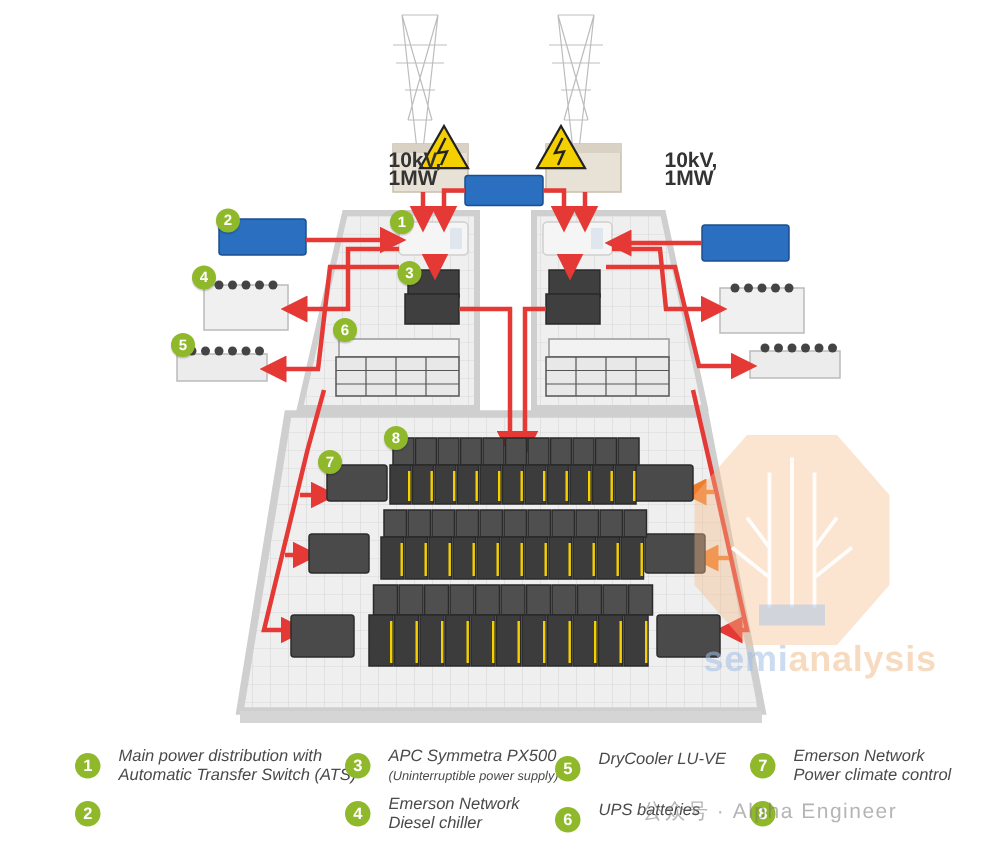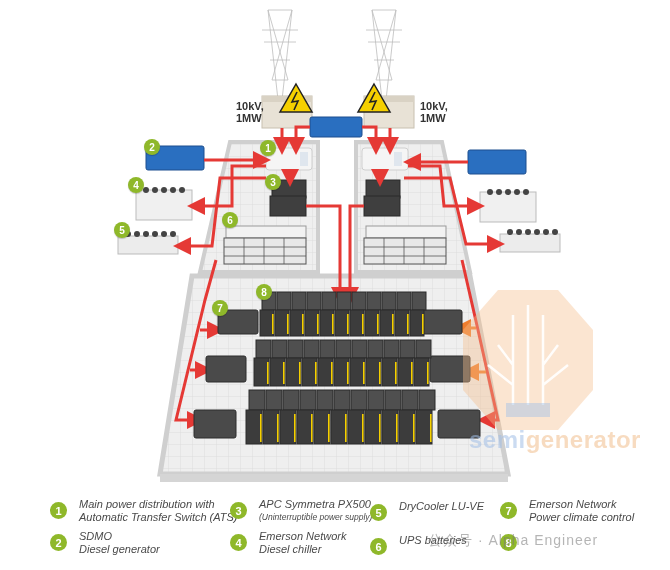--- a/index.html
+++ b/index.html
@@ -3,21 +3,21 @@
 <meta charset="utf-8">
 <style>
   html, body { margin:0; padding:0; background:#ffffff; }
   body { width:670px; height:570px; position:relative; overflow:hidden; font-family:"Liberation Sans", sans-serif; }
   #diagram { position:absolute; left:0; top:0; width:670px; height:500px; }
   .legend { position:absolute; left:0; top:490px; width:670px; height:80px; }
   .lg-item { position:absolute; display:flex; align-items:flex-start; }
   .lg-badge { width:17px; height:17px; border-radius:50%; background:#8fb82a; color:#fff; font-size:11px; font-weight:bold; display:flex; align-items:center; justify-content:center; margin-right:12px; margin-top:4px; flex-shrink:0; }
   .lg-text { font-size:11px; line-height:13px; color:#4a4a4a;font-style:italic; }
   .lg-text .sub { font-size:8.5px; display:block; }
-  .label-kv { position:absolute; font-size:11px; line-height:12px; color:#333; font-weight:600; }
+  .label-kv { position:absolute; font-size:14px; line-height:12px; color:#333; font-weight:600;margin-left:23px; }
   .badge { position:absolute; width:16px; height:16px; border-radius:50%; background:#8fb82a; color:#fff; font-size:10px; font-weight:bold; display:flex; align-items:center; justify-content:center; box-shadow:0 1px 1px rgba(0,0,0,0.2); }
   .wm-text { position:absolute; left:445px; top:426px; font-size:24px; font-weight:bold; letter-spacing:0.5px; color:rgba(240,190,140,0.55); }
   .wm-text span.blue { color:rgba(160,190,230,0.55);margin-left:24px; }
   .wx { position:absolute; left:428px; top:532px; font-size:14px; color:rgba(120,120,120,0.55); letter-spacing:1px; }
 </style>
 </head>
 <body>
 
 <svg id="diagram" viewBox="0 0 670 500" xmlns="http://www.w3.org/2000/svg">
   <defs>
@@ -307,31 +307,30 @@
 <div class="badge" style="left:256px; top:284px;">8</div>
 
 <svg style="position:absolute; left:458px; top:285px; width:140px; height:150px;" viewBox="0 0 140 150">
   <path d="M40 5 L100 5 L135 45 L135 105 L100 145 L40 145 L5 105 L5 45 Z" fill="rgba(245,190,140,0.40)"></path>
   <g stroke="rgba(255,255,255,0.9)" stroke-width="2.5" fill="none">
     <path d="M70 20 L70 120 M55 30 L55 120 M85 30 L85 120 M40 60 L55 80 M100 60 L85 80 M30 80 L55 100 M110 80 L85 100"></path>
   </g>
   <rect x="48" y="118" width="44" height="14" fill="rgba(160,190,230,0.45)"></rect>
 </svg>
 <div class="wm-text">
-  <span class="blue">semi</span><span>generator</span>
+  <span class="blue">semi</span><span>analysis</span>
 </div>
 
 <div class="legend">
   <div class="lg-item" style="left:50px; top:8px;">
     <div class="lg-badge">1</div>
     <div class="lg-text"><span>Main power distribution with</span><br><span>Automatic Transfer Switch (ATS)</span></div>
   </div>
   <div class="lg-item" style="left:50px; top:40px;">
     <div class="lg-badge">2</div>
-    <div class="lg-text"><span>SDMO</span><br><span>Diesel generator</span></div>
   </div>
   <div class="lg-item" style="left:230px; top:8px;">
     <div class="lg-badge">3</div>
     <div class="lg-text"><span>APC Symmetra PX500</span><span class="sub">(Uninterruptible power supply)</span></div>
   </div>
   <div class="lg-item" style="left:230px; top:40px;">
     <div class="lg-badge">4</div>
     <div class="lg-text"><span>Emerson Network</span><br><span>Diesel chiller</span></div>
   </div>
   <div class="lg-item" style="left:370px; top:10px;">

